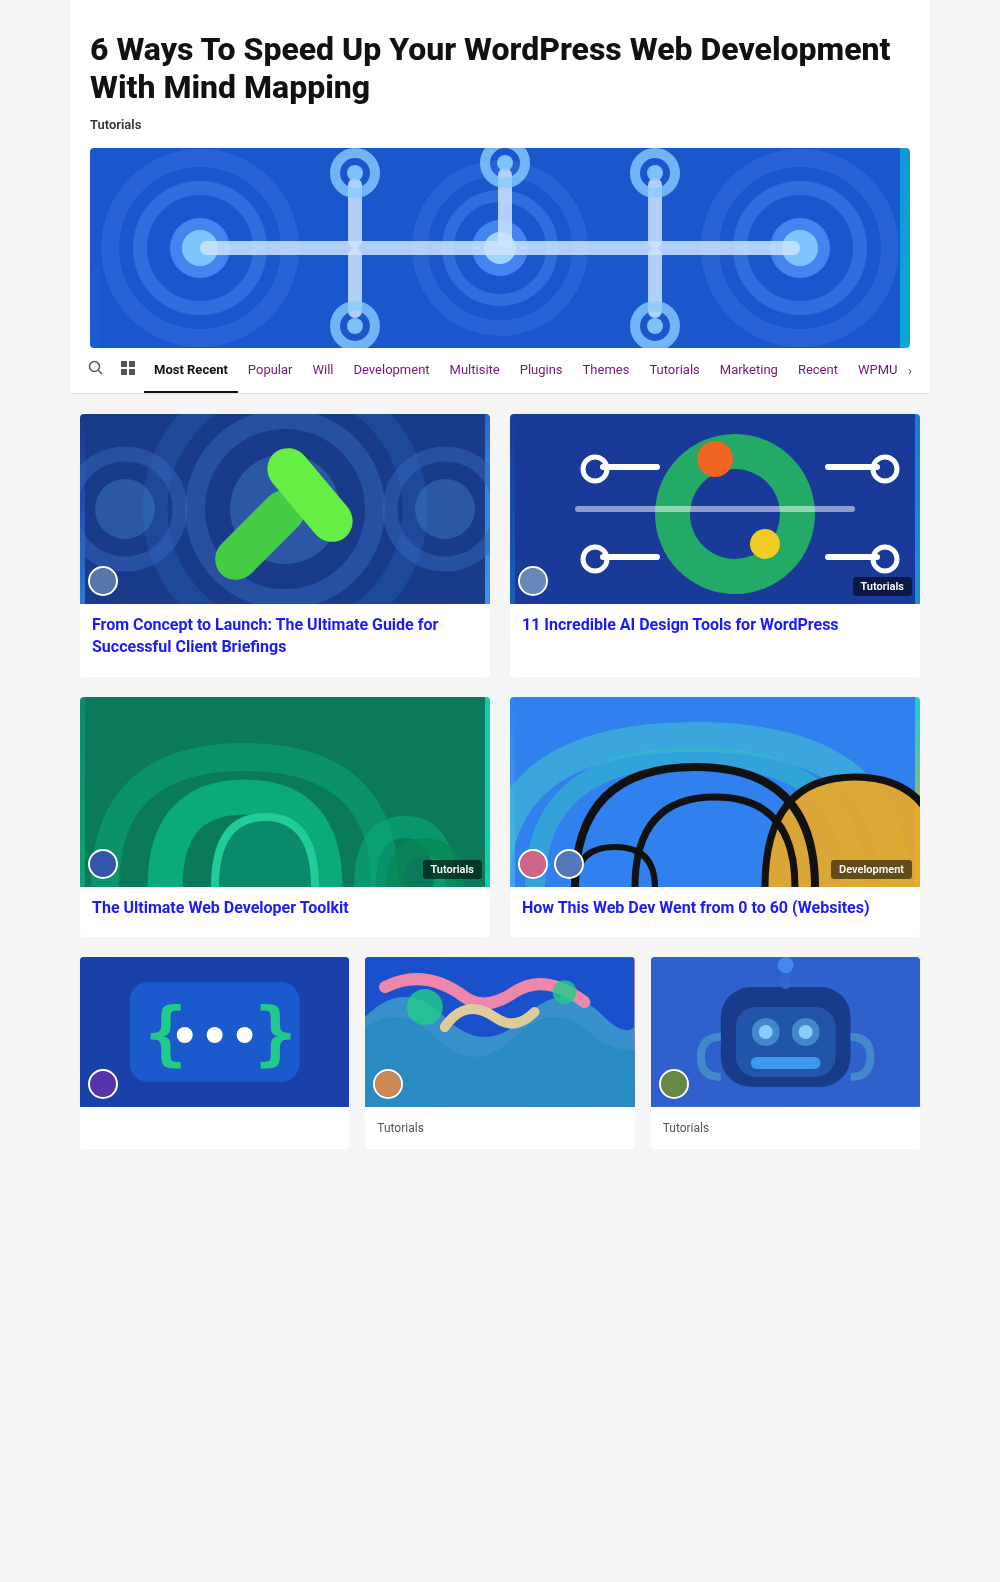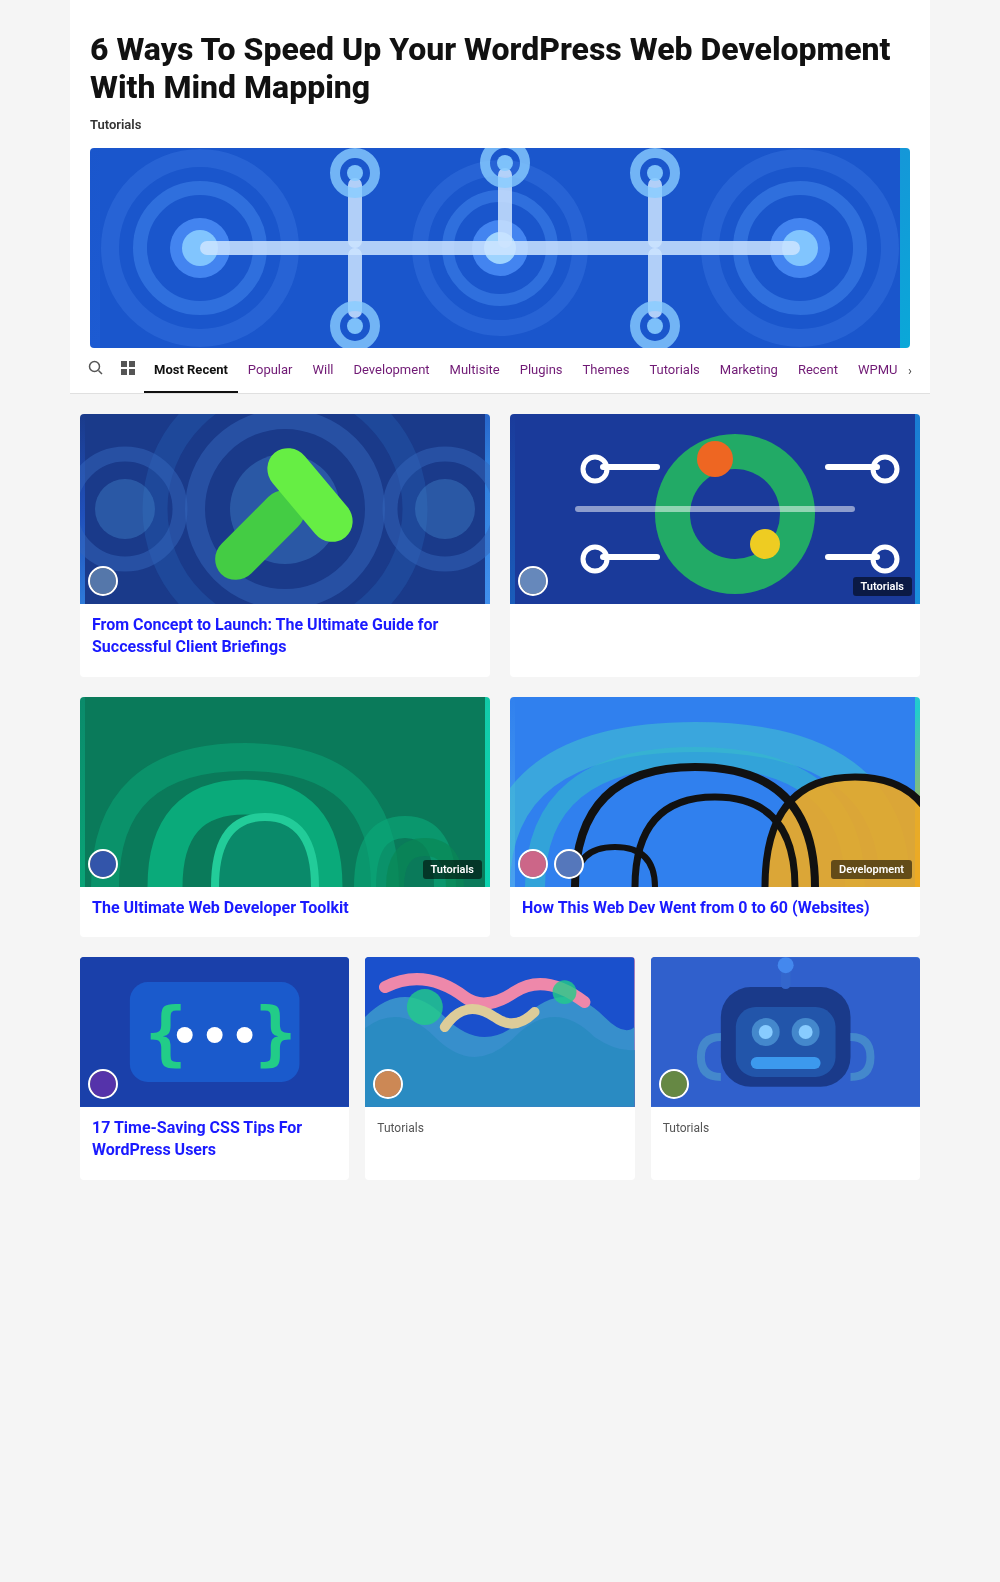--- a/index.html
+++ b/index.html
@@ -361,20 +361,23 @@
           <rect x="310" y="50" width="55" height="6" fill="#fff" rx="3"></rect>
           <rect x="310" y="140" width="55" height="6" fill="#fff" rx="3"></rect>
 
           <rect x="60" y="92" width="280" height="6" fill="#fff" opacity="0.5" rx="3"></rect>
         </svg>
         <div class="card-avatar">
           <div class="avatar-circle" style="background:#6688bb;"></div>
         </div>
         <div class="card-badge">Tutorials</div>
       </div>
+      <div class="card-body">
+        <div class="card-title">11 Incredible AI Design Tools for WordPress</div>
+      </div>
     </div>
   </div>
 
   <div class="grid-2">
 
     <div class="card">
       <div class="card-image img-toolkit">
         <svg width="100%" height="100%" viewBox="0 0 400 190" xmlns="http://www.w3.org/2000/svg">
           <rect width="400" height="190" fill="#0a7a5a"></rect>
 
@@ -437,23 +440,20 @@
           <text x="65" y="100" font-size="70" fill="#22cc88" font-family="monospace" font-weight="bold">{</text>
           <text x="175" y="100" font-size="70" fill="#22cc88" font-family="monospace" font-weight="bold">}</text>
 
           <circle cx="105" cy="78" r="8" fill="#fff"></circle>
           <circle cx="135" cy="78" r="8" fill="#fff"></circle>
           <circle cx="165" cy="78" r="8" fill="#fff"></circle>
         </svg>
         <div class="card-avatar">
           <div class="avatar-circle" style="background:#5533aa;"></div>
         </div>
-      </div>
-      <div class="card-body">
-        <div class="card-title">17 Time-Saving CSS Tips For WordPress Users</div>
       </div>
     </div>
 
     <div class="card">
       <div class="card-image-sm img-products">
         <svg width="100%" height="100%" viewBox="0 0 270 150" xmlns="http://www.w3.org/2000/svg">
           <rect width="270" height="150" fill="#1a50cc"></rect>
 
           <path d="M0 60 Q40 20 80 60 Q120 100 160 60 Q200 20 240 60 Q260 80 270 70 L270 150 L0 150 Z" fill="#44aacc" opacity="0.7"></path>
           <path d="M-10 80 Q30 40 70 80 Q110 120 150 80 Q190 40 230 80 Q260 100 280 90 L280 150 L-10 150 Z" fill="#2288bb" opacity="0.6"></path>

